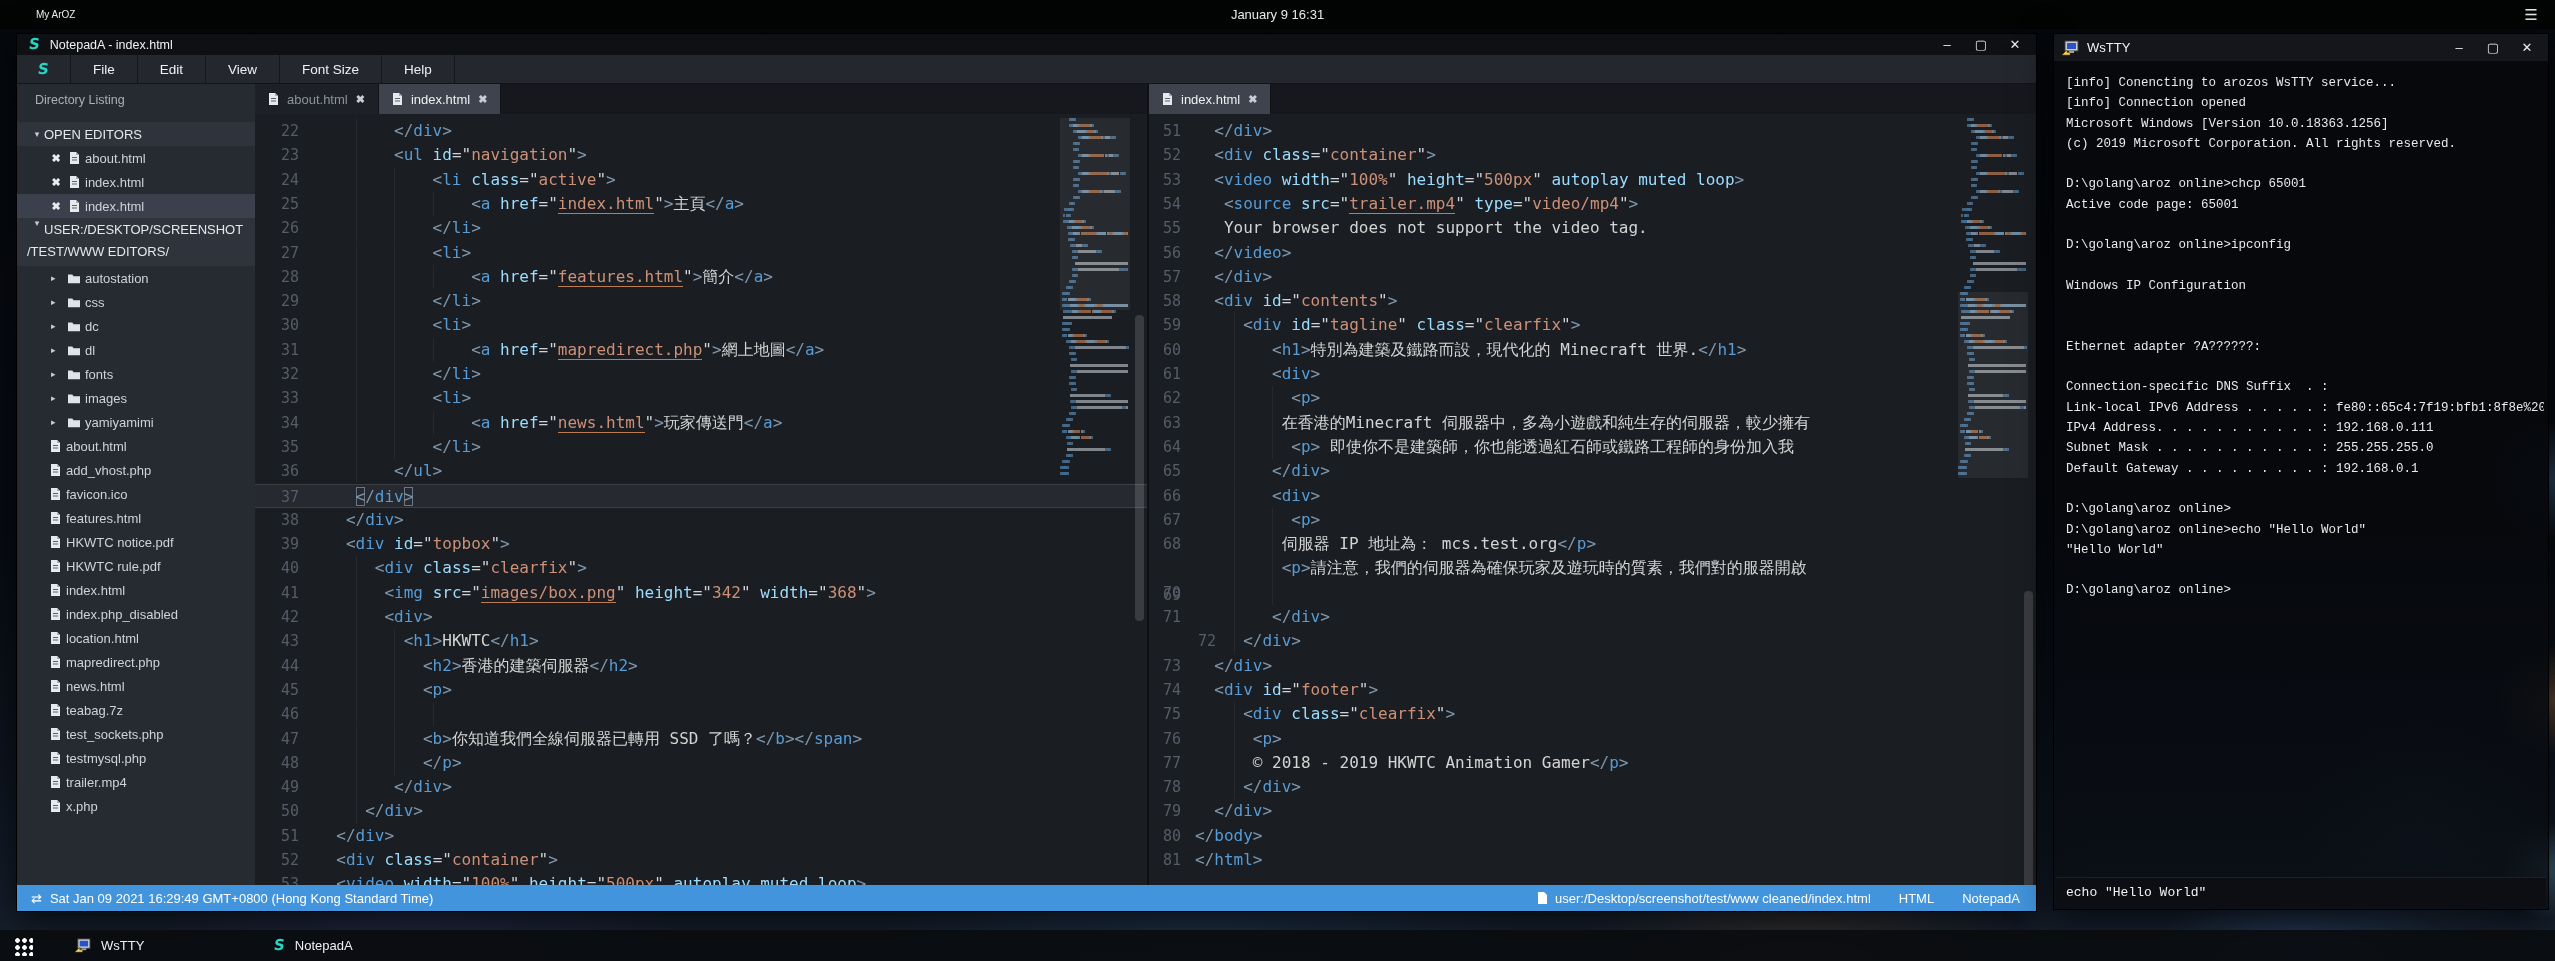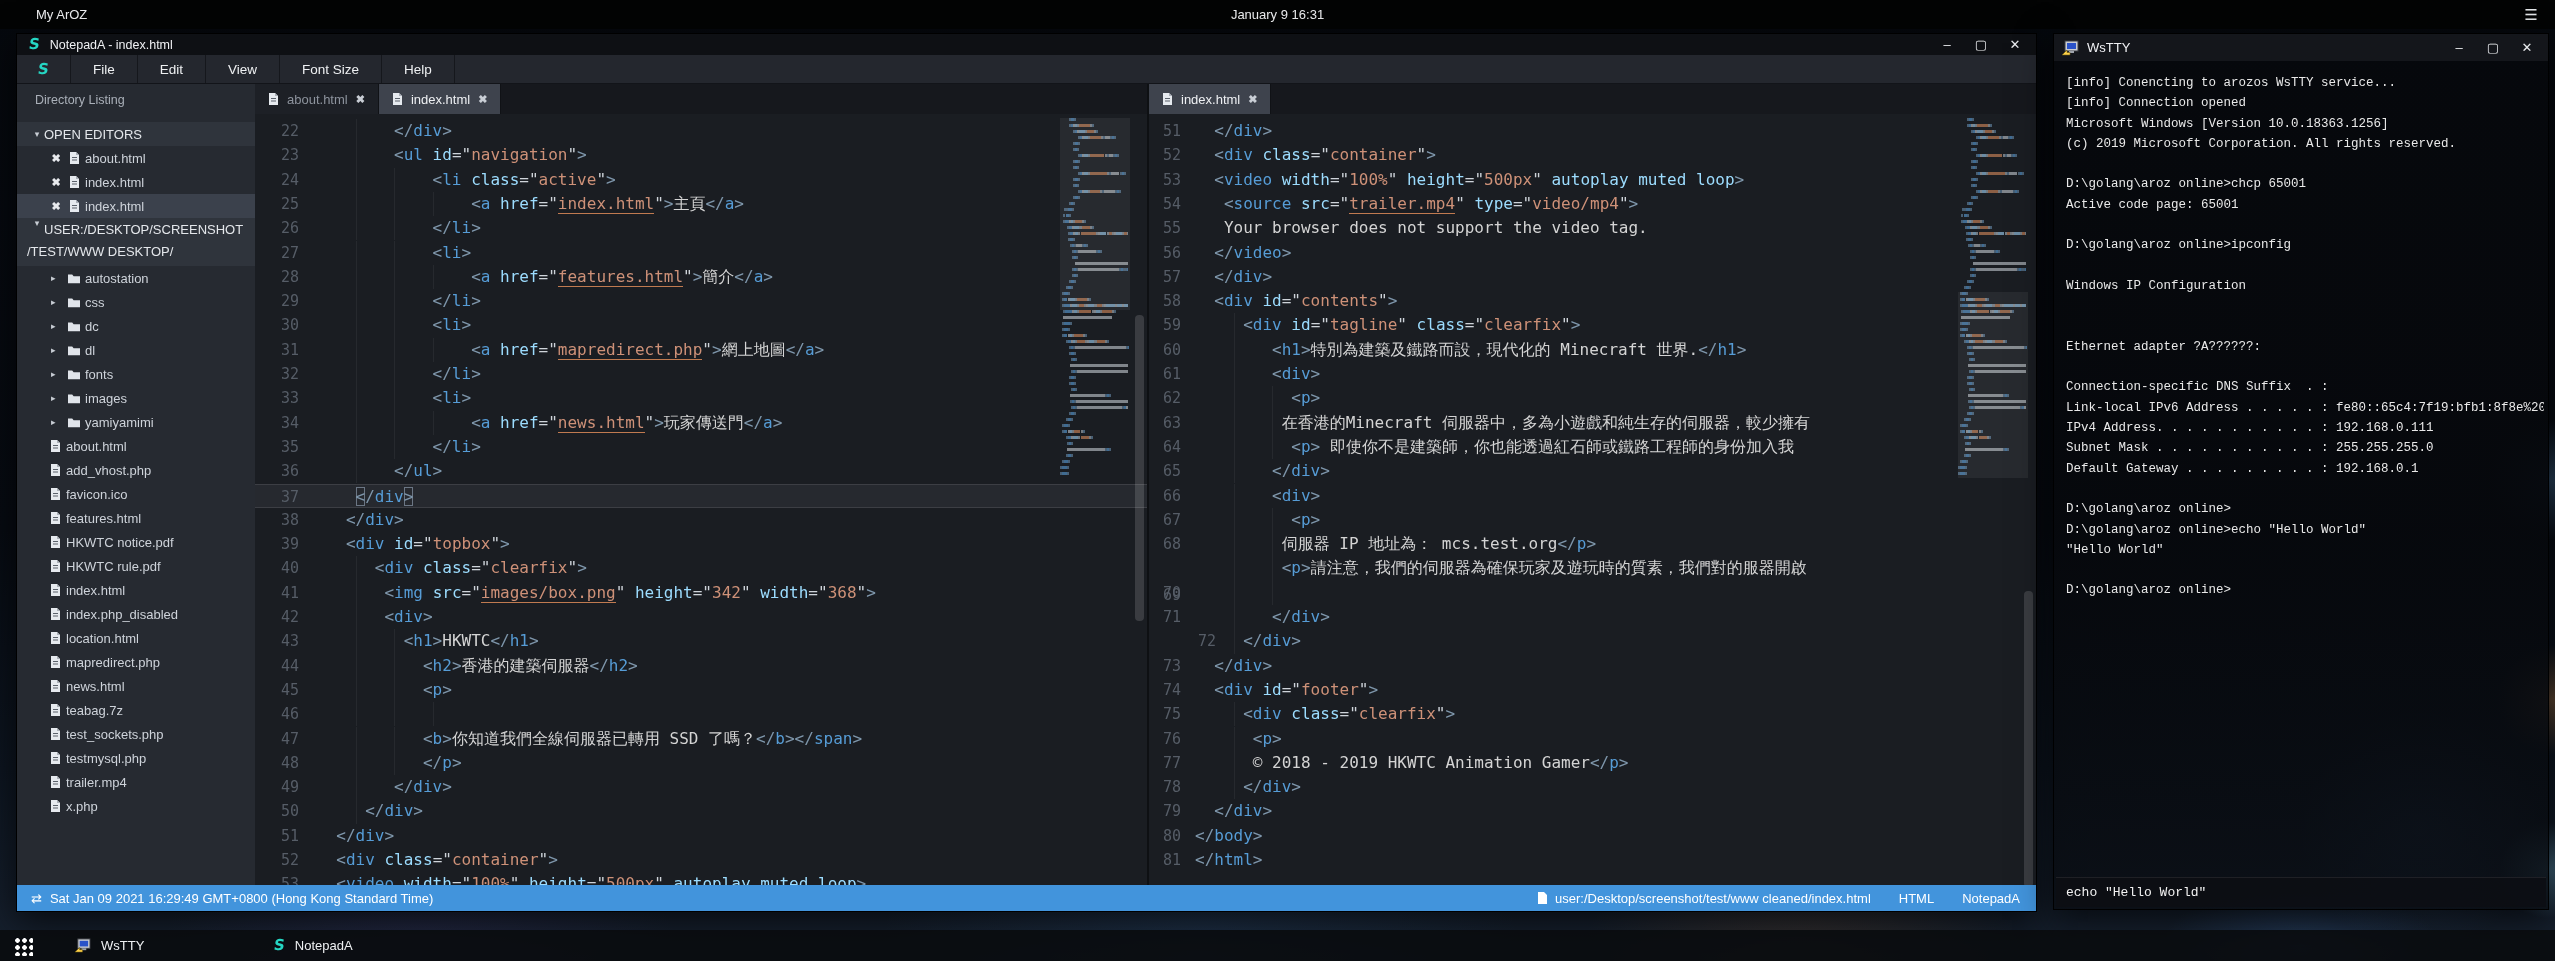--- a/index.html
+++ b/index.html
@@ -14,21 +14,21 @@
       radial-gradient(circle at 2547px 870px, rgba(140,220,255,.35), transparent 48px),
       radial-gradient(circle at 2420px 830px, rgba(90,140,210,.18), transparent 120px),
       radial-gradient(ellipse at 2300px 945px, rgba(90,160,255,.20), transparent 140px),
       radial-gradient(ellipse at 1200px 950px, rgba(70,130,200,.16), transparent 320px),
       radial-gradient(ellipse at 420px 948px, rgba(110,85,190,.15), transparent 260px),
       radial-gradient(ellipse at 1800px 955px, rgba(230,140,60,.14), transparent 220px),
       linear-gradient(180deg,#05080d 0%,#070b12 55%,#0d1520 80%,#17212f 100%);
   }
   
   .topbar { position:absolute; left:0; top:0; width:2555px; height:29px; background:#030404; display:flex; align-items:center; }
-  .topbar-title { position:absolute; left:36px; font-size:13px; color:#f2f3f5; }
+  .topbar-title { position:absolute; left:36px; font-size:10px; color:#f2f3f5; }
   .topbar-clock { position:absolute; left:0; right:0; text-align:center; font-size:13px; color:#f2f3f5; }
   .topbar-menu { position:absolute; right:10px; top:0; width:28px; height:29px; color:#e6e9ec; font-size:15px; display:flex; align-items:center; justify-content:center; }
 
   
   .win { position:absolute; background:#1a1d22; border:1px solid #000; box-shadow:0 10px 34px rgba(0,0,0,.65); }
   .win-controls { position:absolute; right:4px; top:0; height:100%; display:flex; }
   .win-btn { width:34px; height:100%; display:flex; align-items:center; justify-content:center; color:#e9ebee; font-size:13px; }
 
   
   #notepad { left:16px; top:33px; width:2021px; height:879px; }
@@ -178,21 +178,21 @@
               <path d="M7 1 l3 3 h-3 Z" fill="#aab0b8"></path>
               <rect x="3" y="6" width="5" height="1" fill="#5a616b"></rect>
               <rect x="3" y="8.5" width="5" height="1" fill="#5a616b"></rect>
             </svg>
           </span>
           <span class="oe-label">index.html</span>
         </div>
         <div class="root-band">
           <span class="tree-caret">▾</span>
           <span class="root-l1">USER:/DESKTOP/SCREENSHOT</span>
-          <span class="root-l2">/TEST/WWW DESKTOP/</span>
+          <span class="root-l2">/TEST/WWW EDITORS/</span>
         </div>
         <div class="tree-row">
           <span class="fd-caret">▸</span>
           <span class="fd-icon">
             <svg width="14" height="11" viewBox="0 0 14 11">
               <path d="M1 1.5 h4.2 l1.4 1.8 H13 v7 H1 Z" fill="#e0e4ea"></path>
             </svg>
           </span>
           <span class="fd-label">autostation</span>
         </div>

